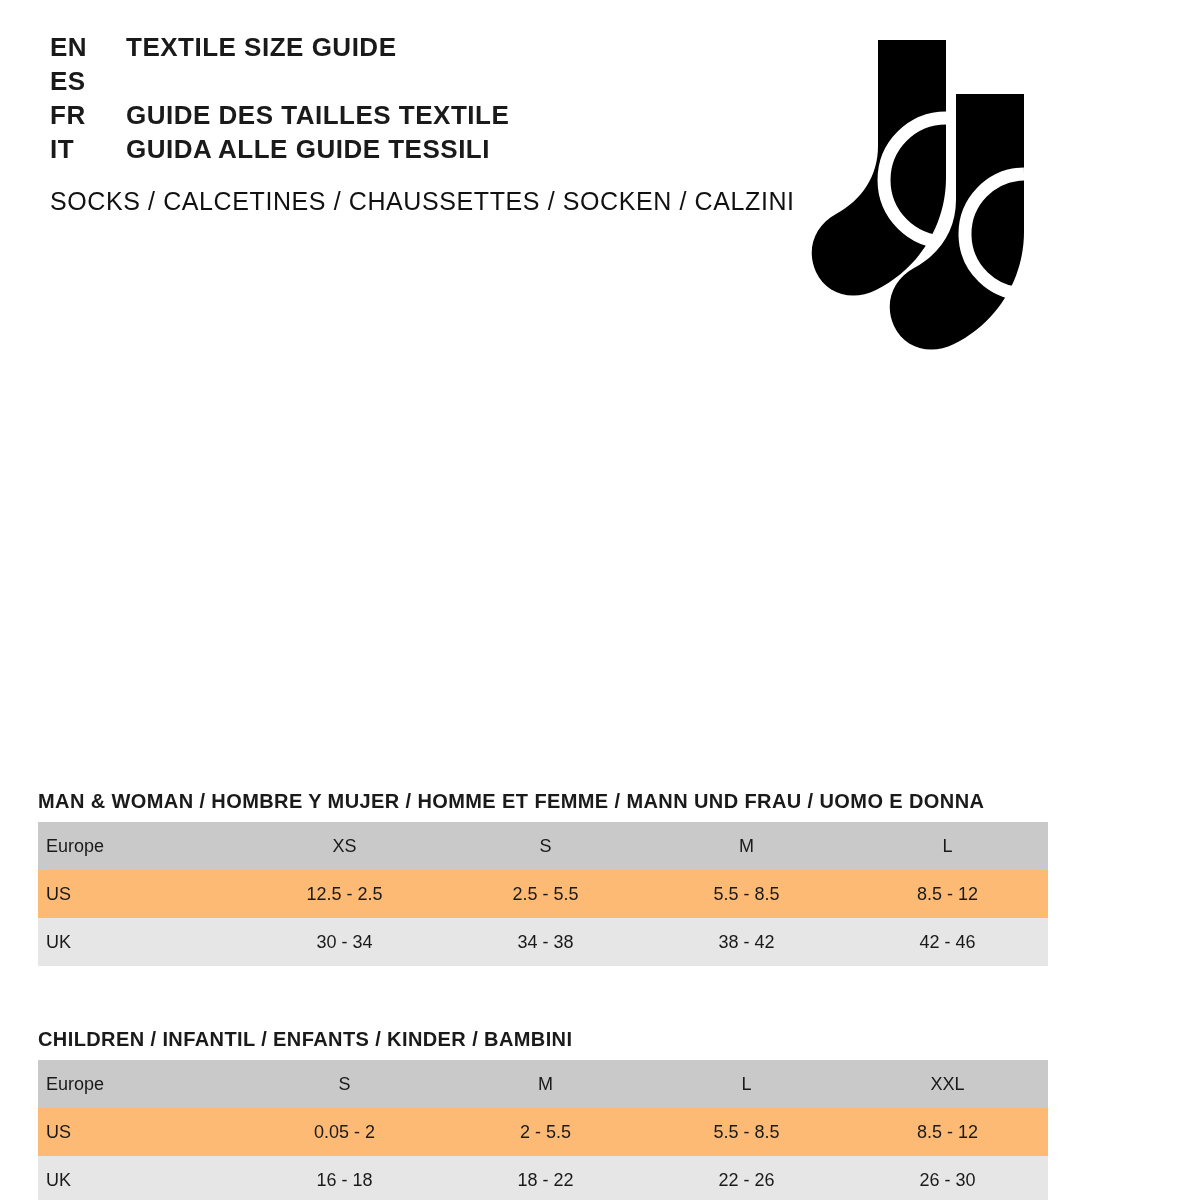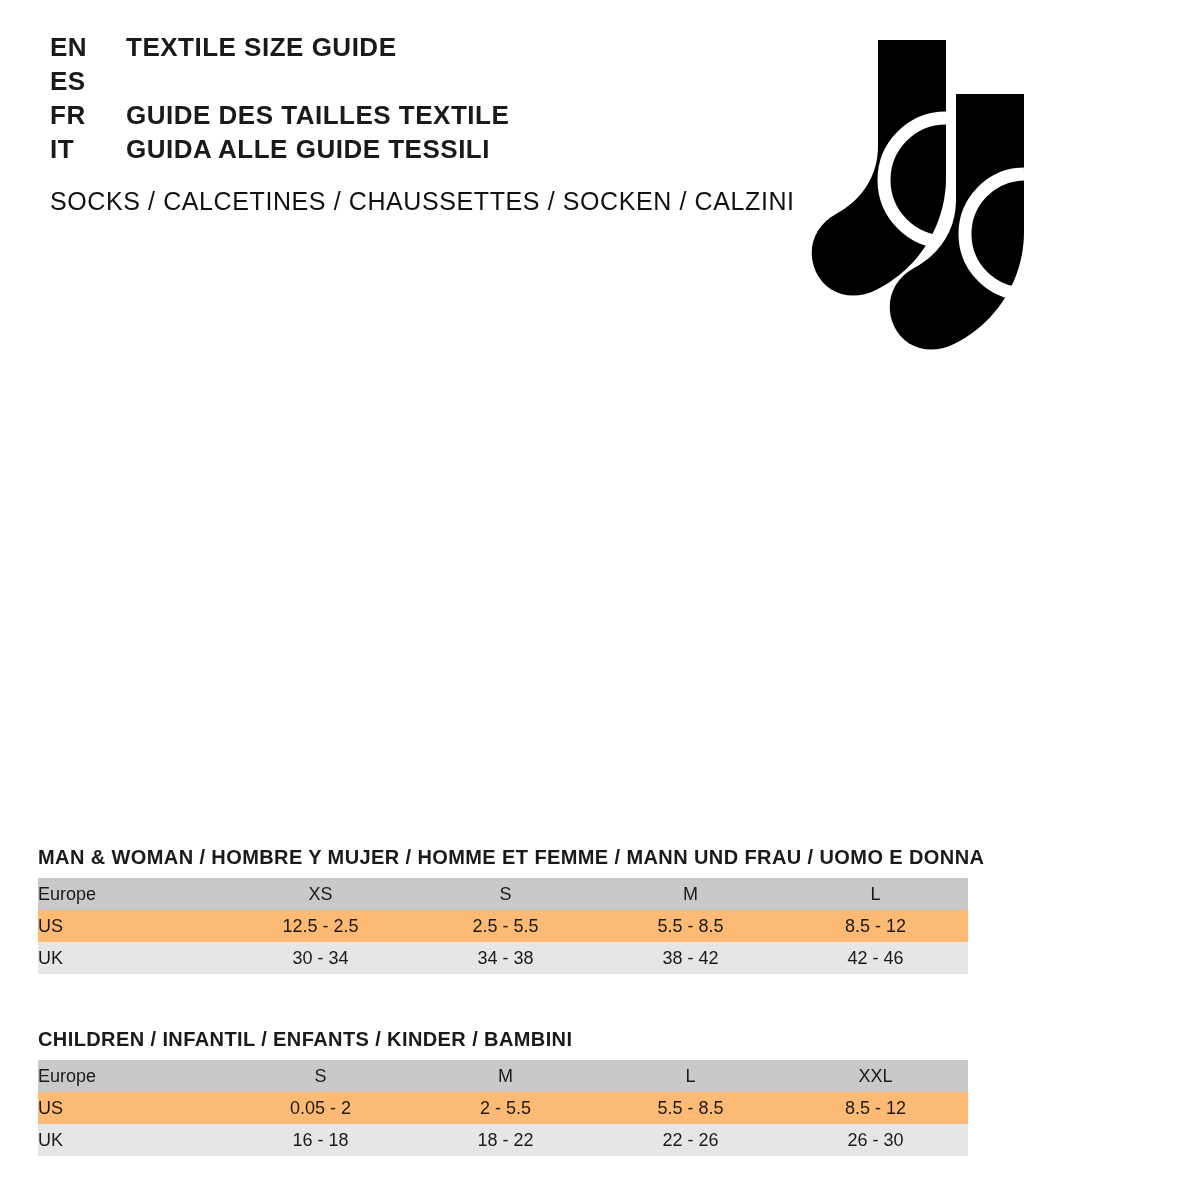--- a/index.html
+++ b/index.html
@@ -61,42 +61,42 @@
     width: 340px;
     height: 340px;
   }
 
   
   .table-block {
     position: absolute;
     left: 38px;
     width: 930px;
   }
-  #man-woman-block { top: 846px; }
+  #man-woman-block { top: 790px; }
   #children-block { top: 1028px; }
 
   .table-title {
     font-size: 20px;
     font-weight: 700;
     letter-spacing: 0.4px;
     color: #1a1a1a;
     margin-bottom: 9px;
     white-space: nowrap;
   }
 
   table.size-table {
     border-collapse: collapse;
     width: 930px;
     table-layout: fixed;
   }
   table.size-table td {
     height: 32px;
     font-size: 18px;
     color: #1a1a1a;
-    padding: 0;
+    padding: 8px;
   }
   td.label-cell {
     width: 190px;
     padding-left: 8px;
     text-align: left;
   }
   td.val-cell {
     text-align: center;
     width: 185px;
   }

